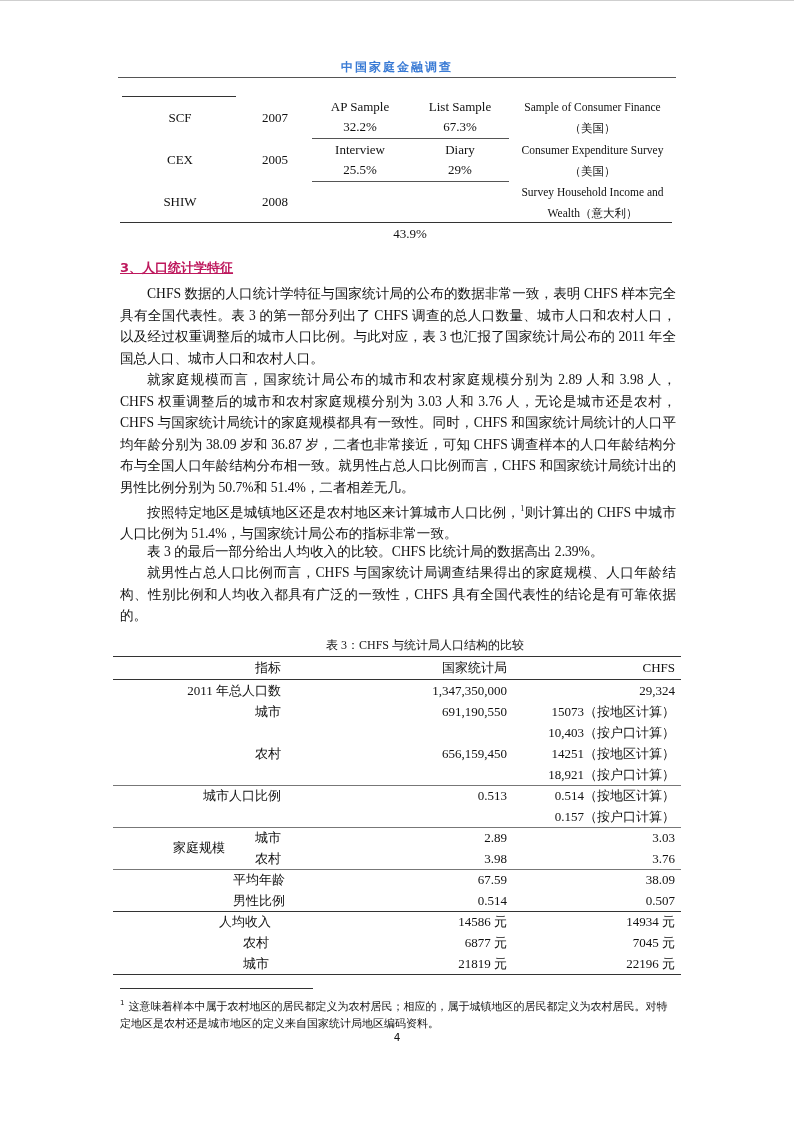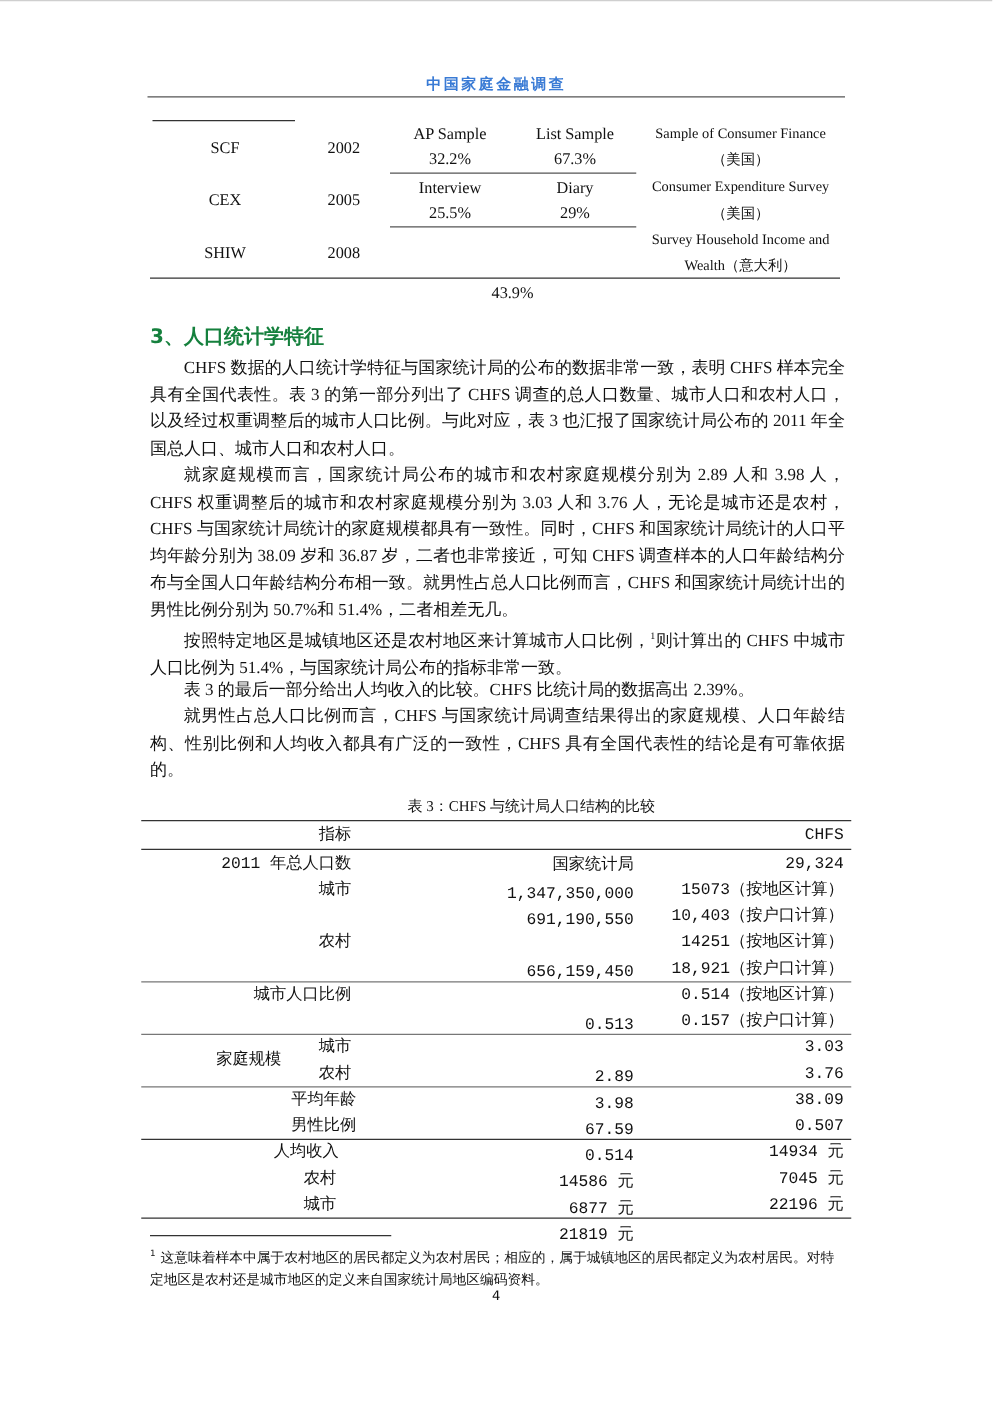--- a/index.html
+++ b/index.html
@@ -20,35 +20,35 @@
   .t1-midrule1 { position: absolute; left: 312px; top: 138px; width: 197px; height: 1px; background: #555; }
   .t1-midrule2 { position: absolute; left: 312px; top: 181px; width: 197px; height: 1px; background: #555; }
   .t1-cell { position: absolute; text-align: center; line-height: 20px; }
   .t1-name { left: 0; width: 120px; }
   .t1-year { left: 120px; width: 70px; }
   .t1-c1 { left: 190px; width: 100px; }
   .t1-c2 { left: 290px; width: 100px; }
   .t1-mid { left: 190px; width: 200px; margin-top: 32px; }
   .t1-desc { left: 390px; width: 165px; font-size: 11.5px; }
 
-  .section-title { left: 120px; top: 259px; font-size: 16px; font-weight: bold; color: #15803d;
-                   font-family: "DejaVu Sans", sans-serif; }
+  .section-title { left: 120px; top: 259px; font-size: 13px; font-weight: bold; color: #be185d;
+                   font-family: "DejaVu Sans", sans-serif; text-decoration: underline; }
 
   .para { position: absolute; left: 120px; width: 556px; font-size: 13.6px; line-height: 21.5px;
           text-align: justify; text-indent: 27px; }
   .para sup { font-size: 8px; }
 
   .cap { left: 0; width: 794px; top: 637px; text-align: center; font-size: 12px; padding-left: 28px; }
 
   .t3 { position: absolute; left: 113px; top: 656px; width: 568px; font-size: 13px; }
   .rule { position: absolute; left: 0; width: 568px; height: 1px; background: #333; }
   .rule.thin { background: #777; }
-  .row { position: absolute; left: 0; width: 568px; height: 21px; line-height: 21px; font-family: Liberation Mono, monospace; }
+  .row { position: absolute; left: 0; width: 568px; height: 21px; line-height: 21px; }
   .c-ind { position: absolute; right: 400px; text-align: right; white-space: nowrap; }
-  .c-nbs { position: absolute; right: 174px; text-align: left; white-space: nowrap; margin-top: 24px; }
+  .c-nbs { position: absolute; right: 174px; text-align: left; white-space: nowrap; }
   .c-chfs { position: absolute; right: 6px; text-align: right; white-space: nowrap; }
   .c-group { position: absolute; left: 60px; white-space: nowrap; }
 
   .fn-rule { left: 120px; top: 988px; width: 193px; height: 1px; background: #333; }
   .footnote { left: 120px; top: 995px; width: 556px; font-size: 11px; line-height: 17px;
               font-family: "DejaVu Sans", sans-serif; }
   .footnote sup { font-size: 7px; margin-right: 4px; }
   .page-num { left: 0; width: 794px; top: 1031px; text-align: center; font-size: 10.5px;
               font-family: "DejaVu Sans", sans-serif; }
 </style>
@@ -61,21 +61,21 @@
 <div class="abs head-rule"></div>
 
 <div class="t1-toprule"></div>
 <div class="t1-midrule1"></div>
 <div class="t1-midrule2"></div>
 <div class="t1-botrule"></div>
 
 <div class="t1">
 
   <div class="t1-cell t1-name" style="top:15px">SCF</div>
-  <div class="t1-cell t1-year" style="top:15px">2002</div>
+  <div class="t1-cell t1-year" style="top:15px">2007</div>
   <div class="t1-cell t1-c1" style="top:4px">AP Sample</div>
   <div class="t1-cell t1-c1" style="top:24px">32.2%</div>
   <div class="t1-cell t1-c2" style="top:4px">List Sample</div>
   <div class="t1-cell t1-c2" style="top:24px">67.3%</div>
   <div class="t1-cell t1-desc" style="top:4px">Sample of Consumer Finance</div>
   <div class="t1-cell t1-desc" style="top:25px">（美国）</div>
 
   <div class="t1-cell t1-name" style="top:57px">CEX</div>
   <div class="t1-cell t1-year" style="top:57px">2005</div>
   <div class="t1-cell t1-c1" style="top:47px">Interview</div>

